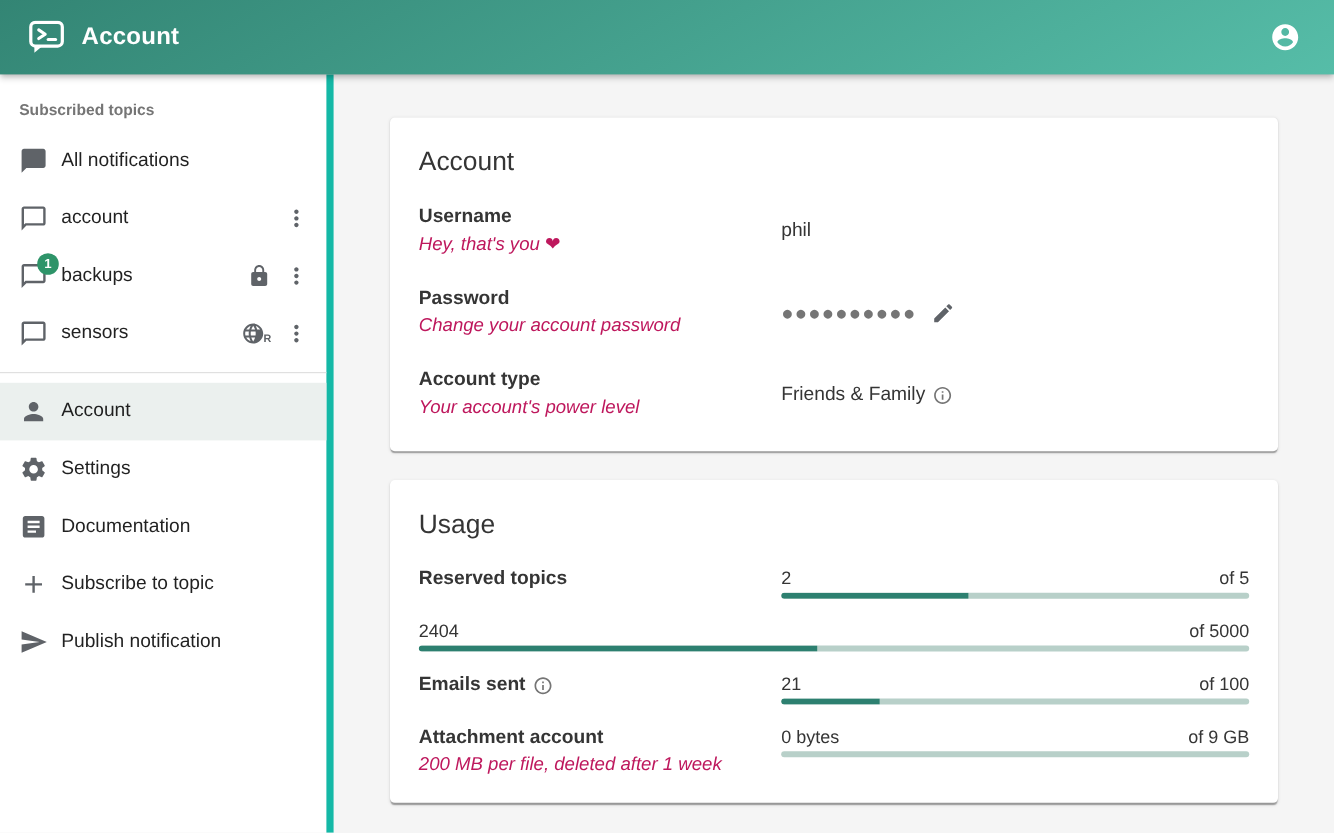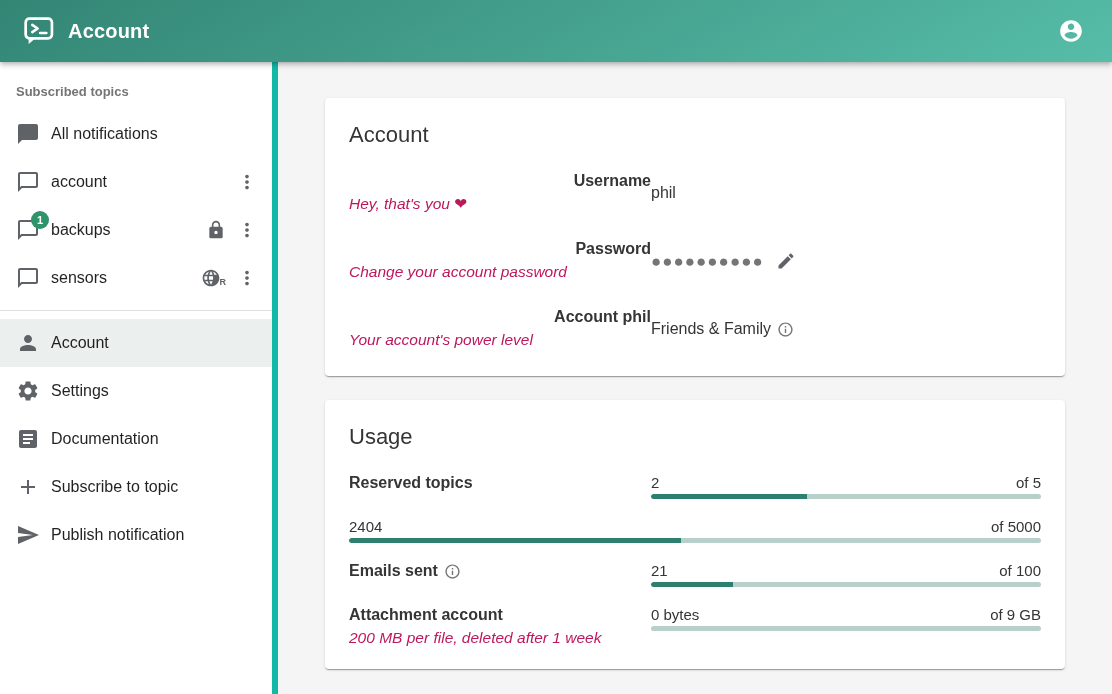--- a/index.html
+++ b/index.html
@@ -66,21 +66,21 @@
   
   .card {
     width: 740px; margin: 0 auto 24px auto; background: #fff;
     border-radius: 4px; padding: 24px 24px 2px 24px;
     box-shadow: 0 2px 1px -1px rgba(0,0,0,.2), 0 1px 1px 0 rgba(0,0,0,.14), 0 1px 3px 0 rgba(0,0,0,.12);
   }
   .card h2 { font-size: 22px; font-weight: 400; color: #353535; margin-bottom: 22px; }
 
   .acct-row { display: flex; align-items: center; margin-bottom: 22px; }
   .acct-left { width: 302px; flex: 0 0 302px; }
-  .acct-label, .meter-label { font-size: 16px; font-weight: 700; line-height: 22px; color: #353535; text-align: right; }
+  .acct-label, .meter-label { font-size: 16px; font-weight: 700; line-height: 22px; color: #353535; }
   .acct-sub, .meter-sub { font-size: 15.5px; font-style: italic; line-height: 24px; color: #be185d; }
   .acct-right { flex: 1; font-size: 16px; display: flex; align-items: center; }
   .pw-dots { color: #757575; font-size: 17px; letter-spacing: 1px; line-height: 1; }
   .edit-btn { border: none; background: none; cursor: pointer; color: #5f6368; margin-left: 10px; padding: 2px; display: flex; }
   .info-icon { color: #757575; margin-left: 6px; display: inline-flex; vertical-align: -3px; }
 
   
   .meter-row { display: flex; align-items: flex-start; margin-bottom: 17px; }
   .meter-left { width: 302px; flex: 0 0 302px; }
   .meter-label { display: flex; align-items: center; }
@@ -275,21 +275,21 @@
                 <svg width="20" height="20" viewBox="0 0 24 24" fill="#5f6368">
                     <path d="M3 17.25V21h3.75L17.81 9.94l-3.75-3.75L3 17.25zM20.71 7.04c.39-.39.39-1.02 0-1.41l-2.34-2.34c-.39-.39-1.02-.39-1.41 0l-1.83 1.83 3.75 3.75 1.83-1.83z"></path>
                   </svg>
               </span>
             </button>
           </div>
         </div>
 
         <div class="acct-row">
           <div class="acct-left">
-            <div class="acct-label">Account phil</div>
+            <div class="acct-label">Account type</div>
             <div class="acct-sub">Your account's power level</div>
           </div>
           <div class="acct-right">
             <span>Friends &amp; Family</span>
             <span class="info-icon">
               <svg width="17" height="17" viewBox="0 0 24 24" fill="#757575">
                   <path d="M11 7h2v2h-2zm0 4h2v6h-2zm1-9C6.48 2 2 6.48 2 12s4.48 10 10 10 10-4.48 10-10S17.52 2 12 2zm0 18c-4.41 0-8-3.59-8-8s3.59-8 8-8 8 3.59 8 8-3.59 8-8 8z"></path>
                 </svg>
             </span>
           </div>

